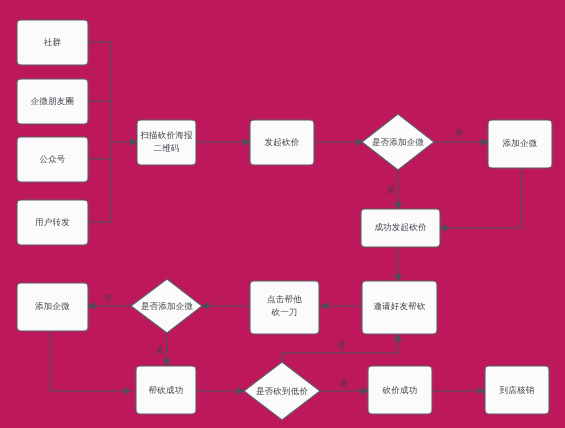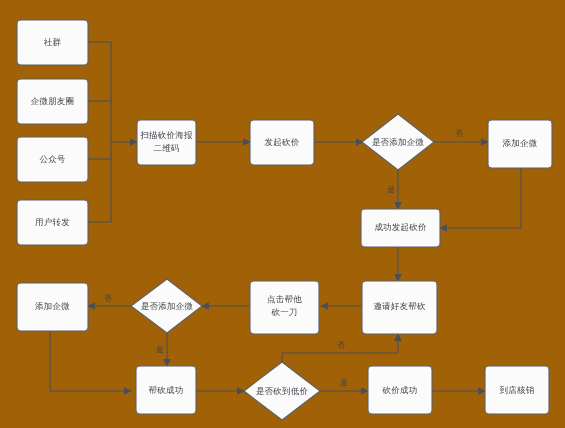--- a/index.html
+++ b/index.html
@@ -10,21 +10,21 @@
   body {
     width: 565px;
     height: 428px;
     font-family: "Liberation Sans", "DejaVu Sans", sans-serif;
     overflow: hidden;
   }
   #flow-root {
     position: relative;
     width: 565px;
     height: 428px;
-    background: #a16207;
+    background: #be185d;
   }
   svg.flow-canvas {
     display: block;
     width: 565px;
     height: 428px;
   }
   .node-shape {
     fill: #fbfbfb;
     stroke: #5a5f66;
     stroke-width: 1.1;

